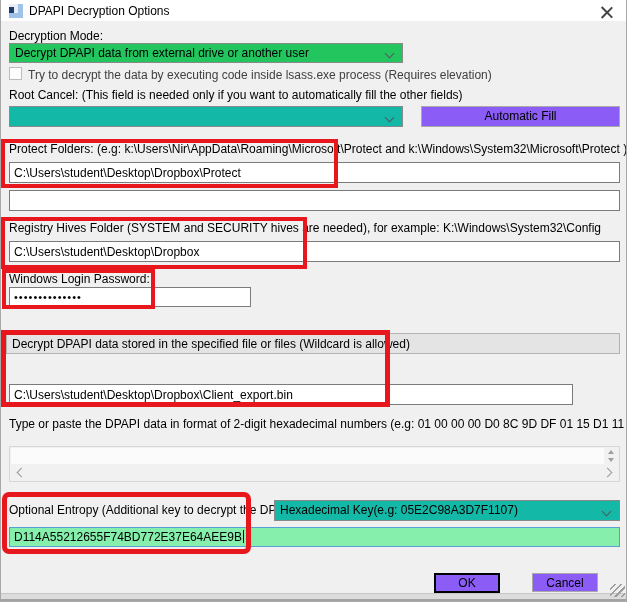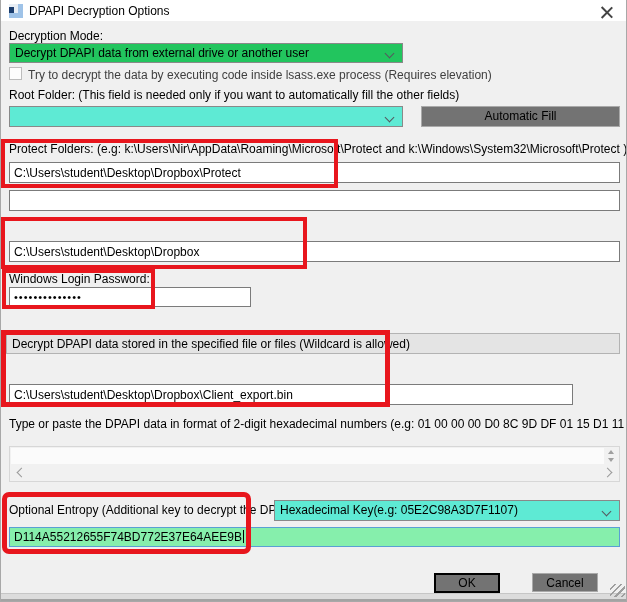--- a/index.html
+++ b/index.html
@@ -18,25 +18,25 @@
   .closebtn{left:589px;top:1px;width:32px;height:20px;cursor:default;}
   .xicon{position:absolute;left:11px;top:4px;width:12px;height:12px;}
   .xicon::before,.xicon::after{content:"";position:absolute;left:5px;top:0;width:1.5px;height:15px;background:#444;}
   .xicon::before{transform:rotate(45deg);} .xicon::after{transform:rotate(-45deg);}
   
   .lbl{white-space:nowrap;}
   .lbl-gray{color:#404040;}
   
   .combo{height:20px;background:#22c55e;border:1px solid #898989;padding:2px 22px 2px 5px;
     white-space:nowrap;overflow:hidden;}
-  .combo.white{background:#5eead4;}
+  .combo.white{background:#14b8a6;}
   .chev-down{position:absolute;right:9px;top:6px;width:6px;height:6px;
     border-right:1.4px solid #55595e;border-bottom:1.4px solid #55595e;transform:rotate(45deg);}
   
-  .btn{background:#737373;border:1px solid #a9a9a9;text-align:center;line-height:19px;cursor:default;}
+  .btn{background:#8b5cf6;border:1px solid #a9a9a9;text-align:center;line-height:19px;cursor:default;}
   .btn.default{border:2px solid #000000;line-height:16px;}
   
   input.txt{position:absolute;box-sizing:border-box;border:1px solid #7b7b7b;background:#fff;
     font-family:"Liberation Sans","DejaVu Sans",sans-serif;font-size:12px;color:#000;
     padding:1px 4px;margin:0;outline:none;}
   input.pwd{letter-spacing:1px;font-size:11px;}
   
   .checkbox{width:13px;height:13px;background:#fdfdfd;border:1px solid #bcbcbc;}
   
   .band{height:21px;background:#e4e4e4;border:1px solid #b3b3b3;padding:3px 0 0 5px;white-space:nowrap;overflow:hidden;}
@@ -81,31 +81,32 @@
 
   <div class="abs lbl" style="left:8px;top:29px;">Decryption Mode:</div>
   <div class="abs combo" style="left:8px;top:43px;width:394px;">
     <span>Decrypt DPAPI data from external drive or another user</span>
     <span class="chev-down"></span>
   </div>
 
   <div class="abs checkbox" style="left:8px;top:67px;"></div>
   <div class="abs lbl lbl-gray" style="left:27px;top:68px;">Try to decrypt the data by executing code inside lsass.exe process (Requires elevation)</div>
 
-  <div class="abs lbl" style="left:8px;top:88px;">Root Folder: (This field is needed only if you want to automatically fill the other fields)</div>
+  <div class="abs lbl" style="left:8px;top:88px;">Root Cancel: (This field is needed only if you want to automatically fill the other fields)</div>
   <div class="abs combo white" style="left:8px;top:106px;width:394px;height:21px;">
     <span></span>
     <span class="chev-down" style="top:7px;"></span>
   </div>
   <div class="abs btn" style="left:420px;top:106px;width:199px;height:21px;">Automatic Fill</div>
 
   <div class="abs lbl" style="left:8px;top:142px;">Protect Folders: (e.g: k:\Users\Nir\AppData\Roaming\Microsoft\Protect and k:\Windows\System32\Microsoft\Protect )</div>
   <input class="txt abs" style="left: 8px; top: 162px; width: 611px; height: 21px;" value="C:\Users\student\Desktop\Dropbox\Protect">
   <input class="txt abs" style="left: 8px; top: 190px; width: 611px; height: 21px;" value="">
 
+  <div class="abs lbl" style="left:8px;top:221px;">Registry Hives Folder (SYSTEM and SECURITY hives are needed), for example:  K:\Windows\System32\Config</div>
   <input class="txt abs" style="left: 8px; top: 241px; width: 611px; height: 21px;" value="C:\Users\student\Desktop\Dropbox">
 
   <div class="abs lbl" style="left:8px;top:272px;">Windows Login Password:</div>
   <input class="txt pwd abs" style="left: 8px; top: 287px; width: 242px; height: 20px;" value="••••••••••••••">
 
   <div class="abs band" style="left:5px;top:333px;width:614px;">Decrypt DPAPI data stored in the specified file or files (Wildcard is allowed)</div>
 
   <input class="txt abs" style="left: 8px; top: 384px; width: 564px; height: 21px;" value="C:\Users\student\Desktop\Dropbox\Client_export.bin">
 
   <div class="abs lbl" style="left:8px;top:417px;">Type or paste the DPAPI data in format of 2-digit hexadecimal numbers (e.g: 01 00 00 00 D0 8C 9D DF 01 15 D1 11 8C 7A 00 C0 ...)</div>

